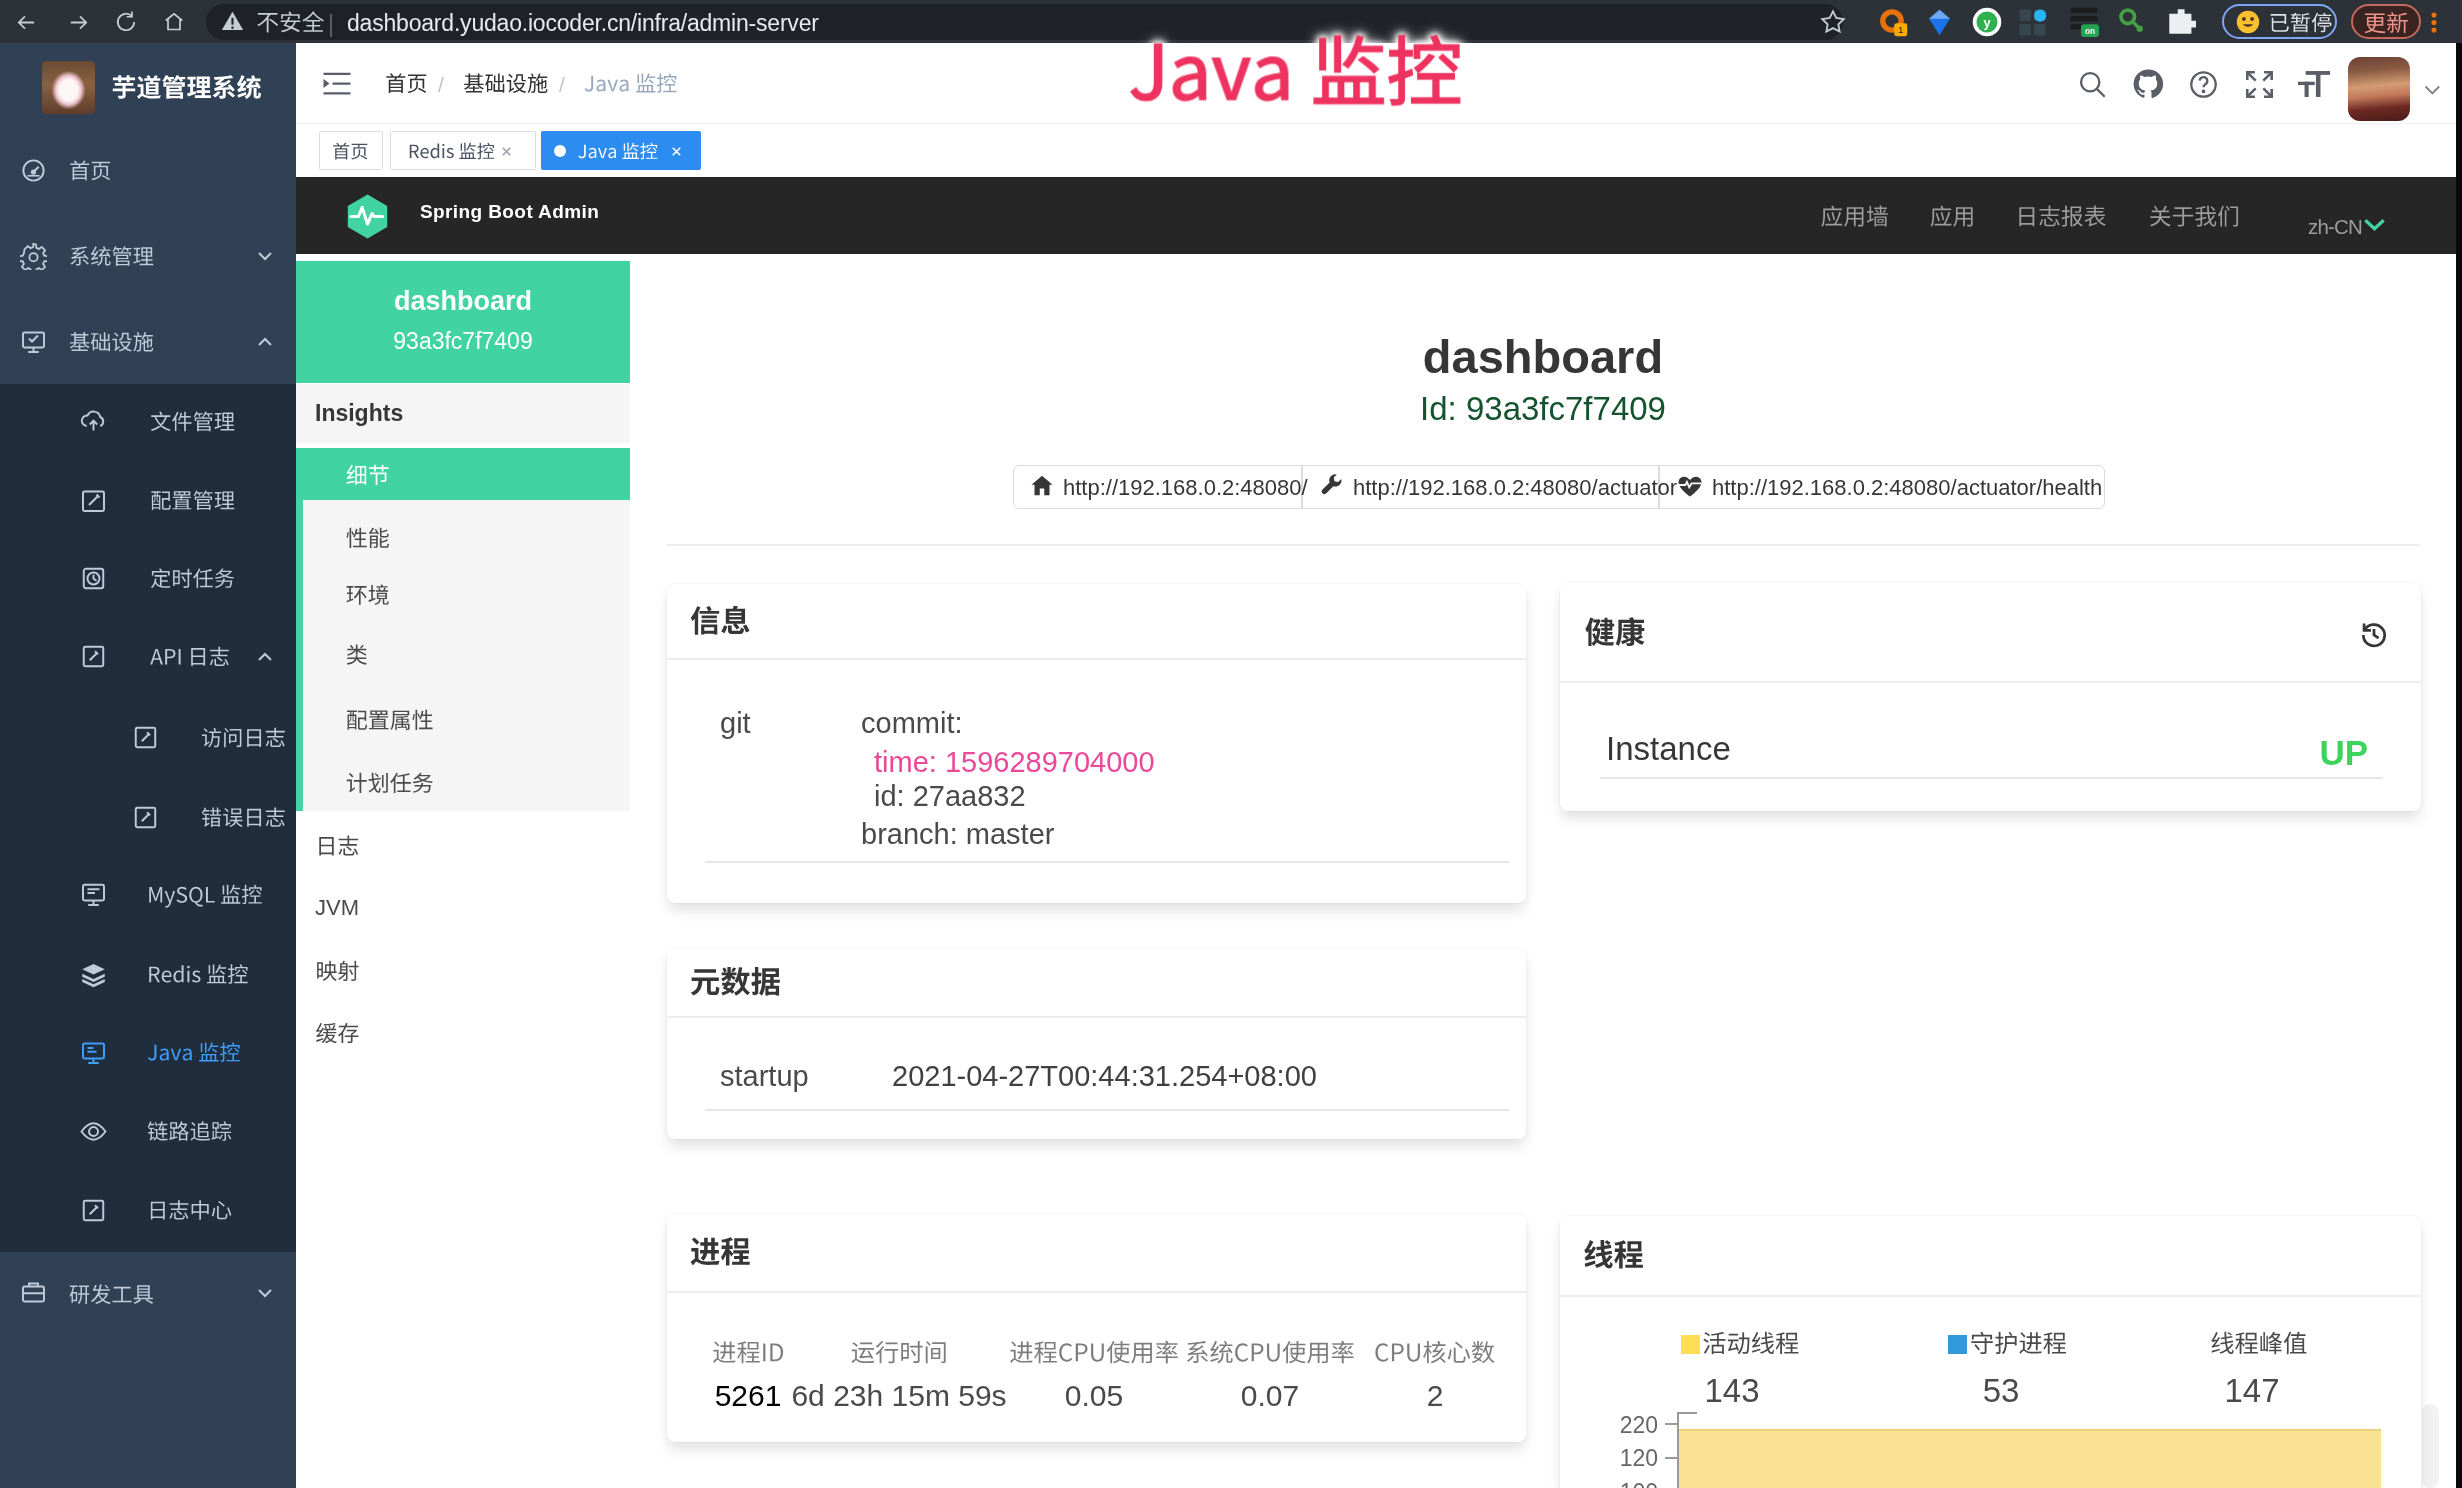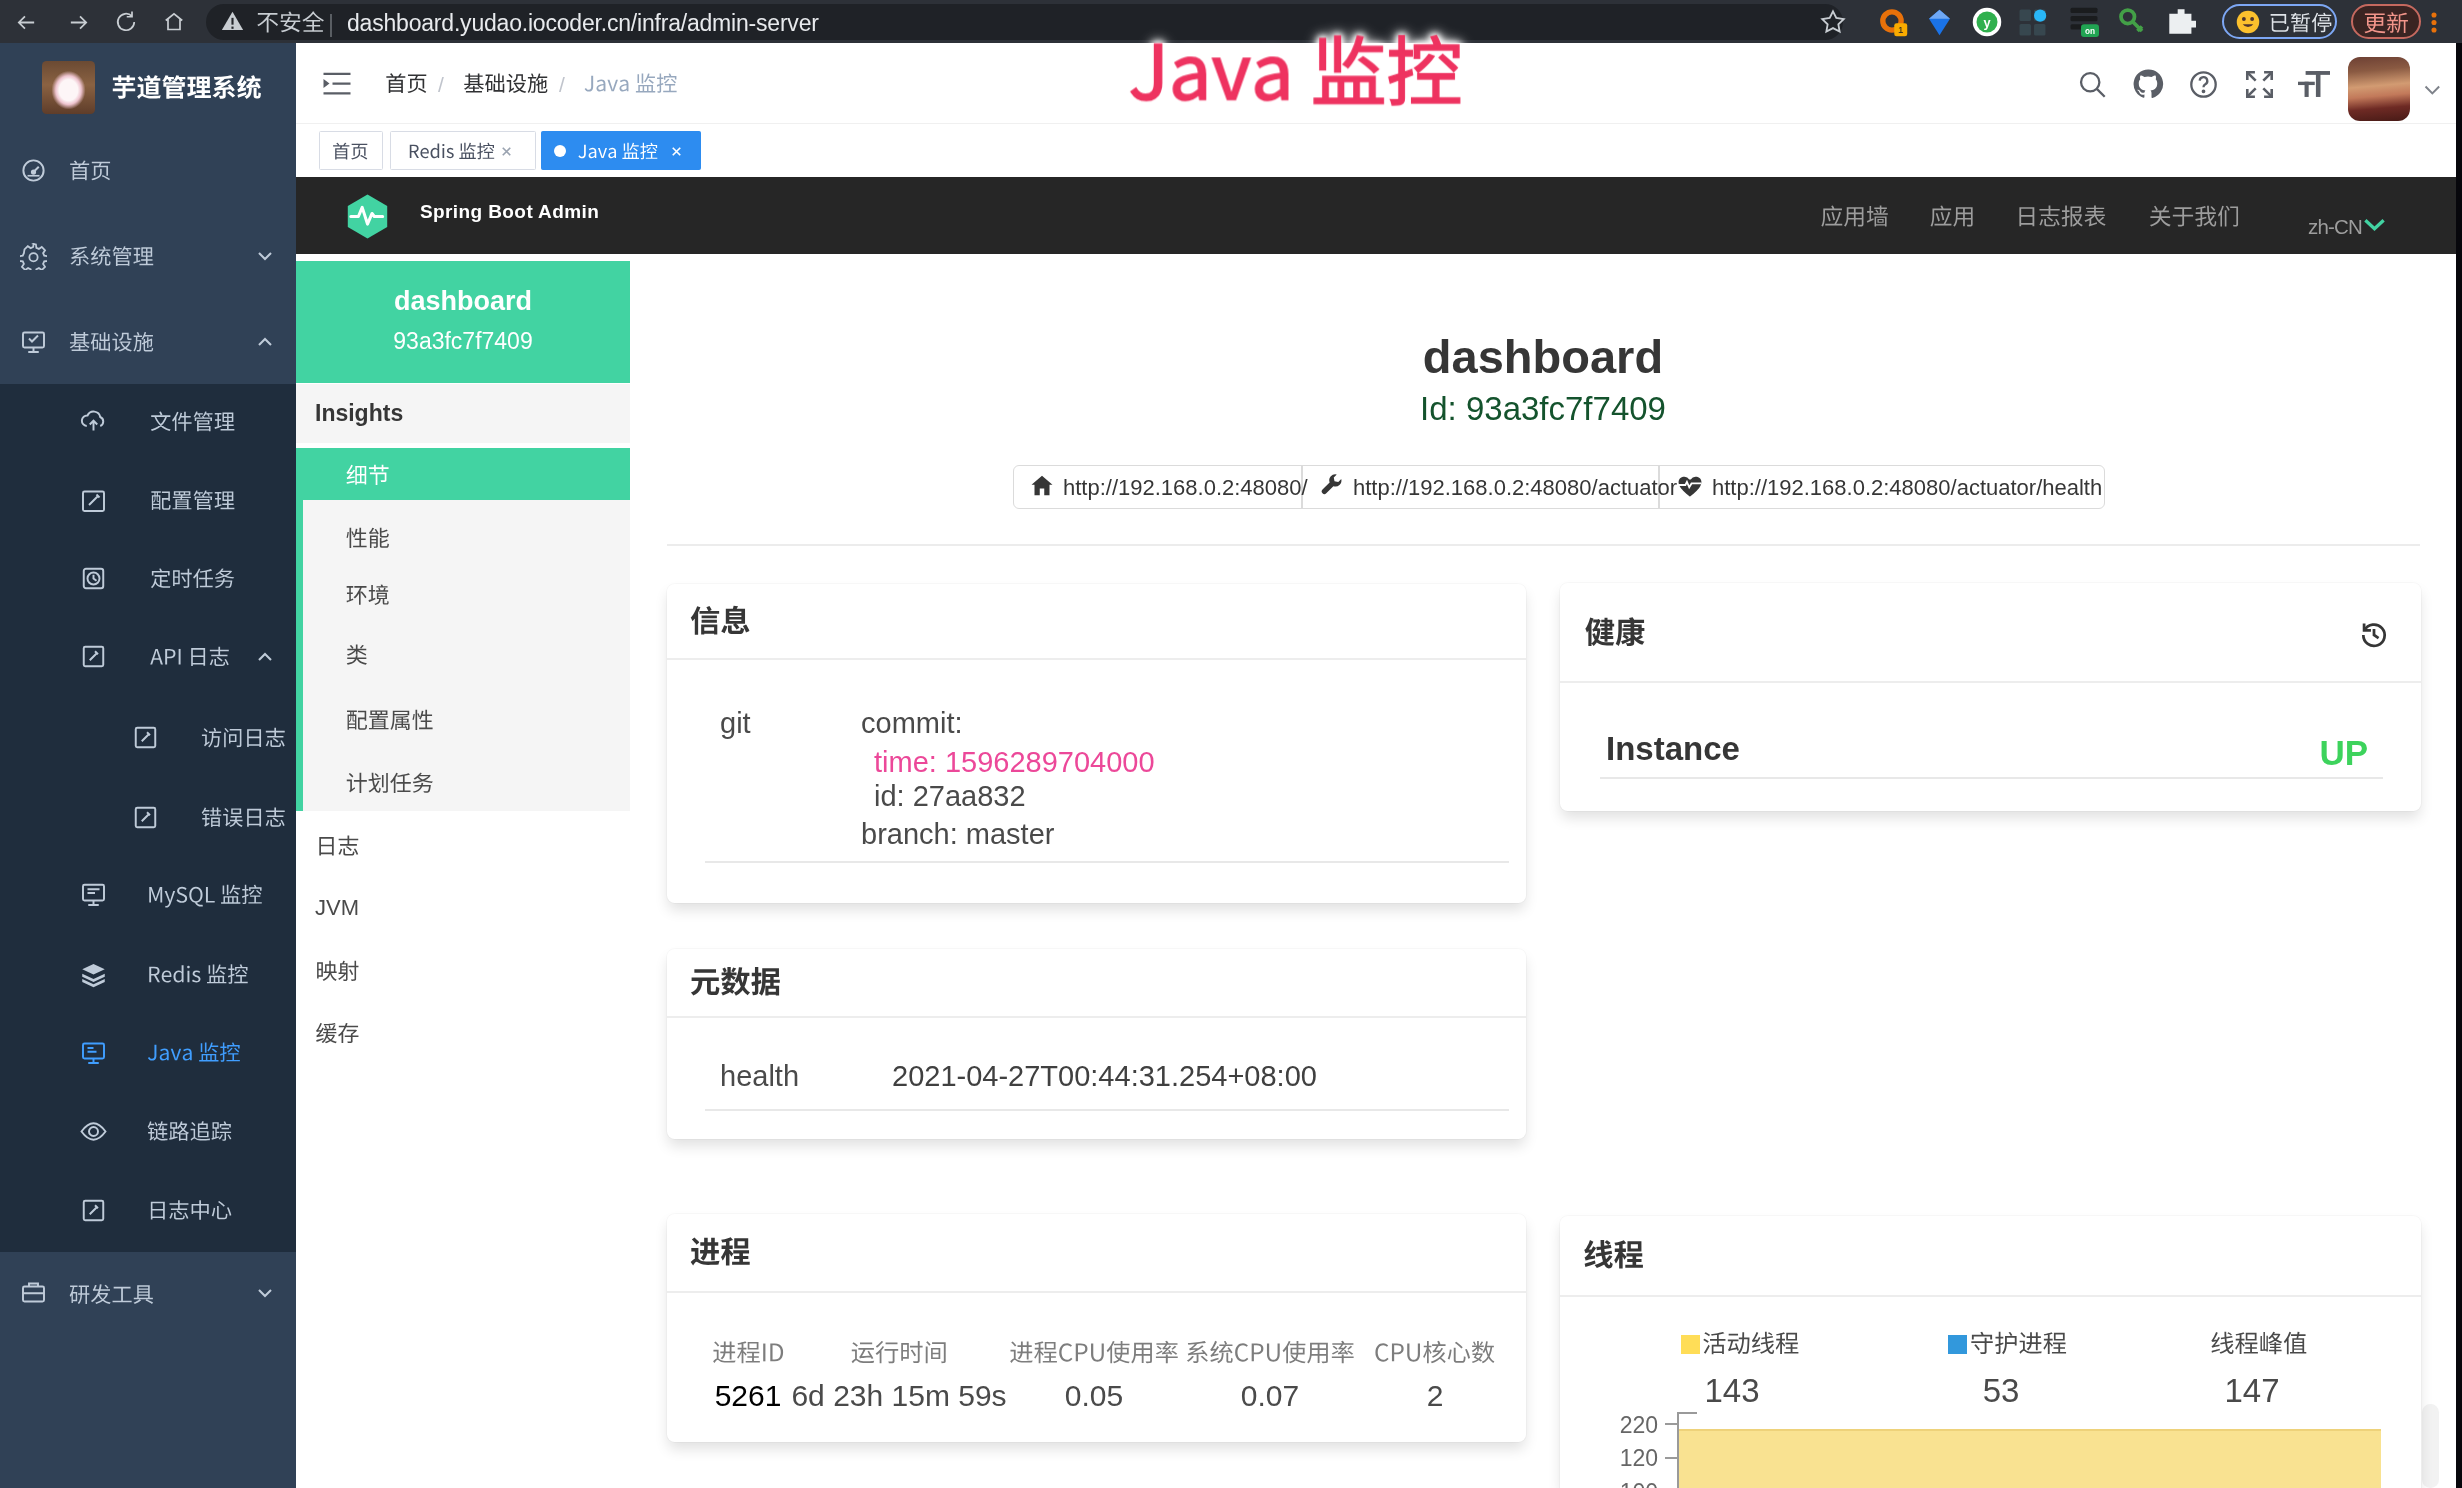--- a/index.html
+++ b/index.html
@@ -69,26 +69,26 @@
 <div class="card" style="left:667px;top:584px;width:859px;height:319px"></div>
 <div class="hdrline" style="left:667px;top:658px;width:859px"></div>
 <div class="lat" style="left:720px;top:707px;font-size:29px;color:#4a4a4a">git</div>
 <div class="lat" style="left:861px;top:707px;font-size:29px;color:#4a4a4a">commit:</div>
 <div class="lat" style="left:874px;top:746px;font-size:29px;color:#ec4899">time: 1596289704000</div>
 <div class="lat" style="left:874px;top:780px;font-size:29px;color:#4a4a4a">id: 27aa832</div>
 <div class="lat" style="left:861px;top:818px;font-size:29px;color:#4a4a4a">branch: master</div>
 <div class="rowline" style="left:705px;top:861px;width:804px"></div>
 <div class="card" style="left:667px;top:949px;width:859px;height:190px"></div>
 <div class="hdrline" style="left:667px;top:1016px;width:859px"></div>
-<div class="lat" style="left:720px;top:1060px;font-size:29px;color:#4a4a4a">health</div>
+<div class="lat" style="left:720px;top:1060px;font-size:29px;color:#4a4a4a">startup</div>
 <div class="lat" style="left:892px;top:1060px;font-size:29px;color:#404040">2021-04-27T00:44:31.254+08:00</div>
 <div class="rowline" style="left:705px;top:1109px;width:804px"></div>
 <div class="card" style="left:1560px;top:583px;width:861px;height:228px"></div>
 <div class="hdrline" style="left:1560px;top:681px;width:861px"></div>
-<div class="lat" style="left:1606px;top:730px;font-size:33px;font-weight:bold">Instance</div>
+<div class="lat" style="left:1606px;top:730px;font-size:33px;font-weight:normal">Instance</div>
 <div class="lat" style="left:2368px;top:733px;font-size:35px;font-weight:bold;color:#3dd35c;transform:translateX(-100%)">UP</div>
 <div class="rowline" style="left:1600px;top:777px;width:783px"></div>
 <div class="card" style="left:667px;top:1214px;width:859px;height:228px"></div>
 <div class="hdrline" style="left:667px;top:1291px;width:859px"></div>
 <div class="lat" style="left:748px;top:1379px;font-size:30px;color:#000000;transform:translateX(-50%)">5261</div>
 <div class="lat" style="left:899px;top:1379px;font-size:30px;color:#4a4a4a;transform:translateX(-50%)">6d 23h 15m 59s</div>
 <div class="lat" style="left:1094px;top:1379px;font-size:30px;color:#4a4a4a;transform:translateX(-50%)">0.05</div>
 <div class="lat" style="left:1270px;top:1379px;font-size:30px;color:#4a4a4a;transform:translateX(-50%)">0.07</div>
 <div class="lat" style="left:1435px;top:1379px;font-size:30px;color:#4a4a4a;transform:translateX(-50%)">2</div>
 <div class="card" style="left:1560px;top:1216px;width:861px;height:272px;border-radius:7.6px 7.6px 0 0"></div>

